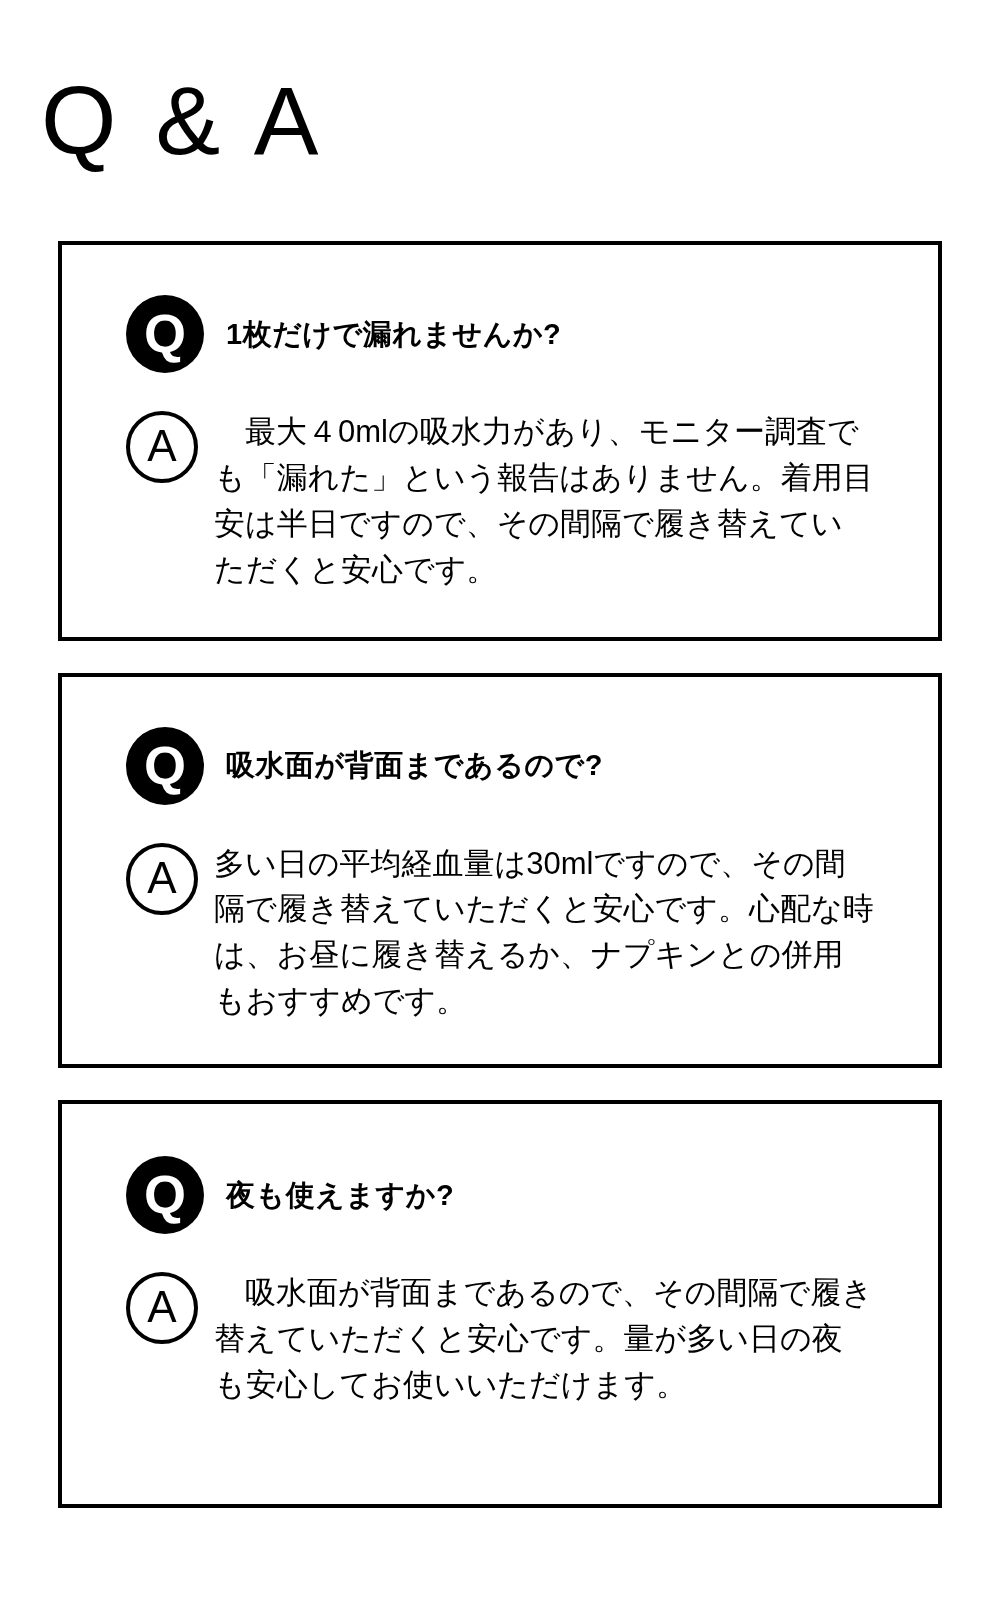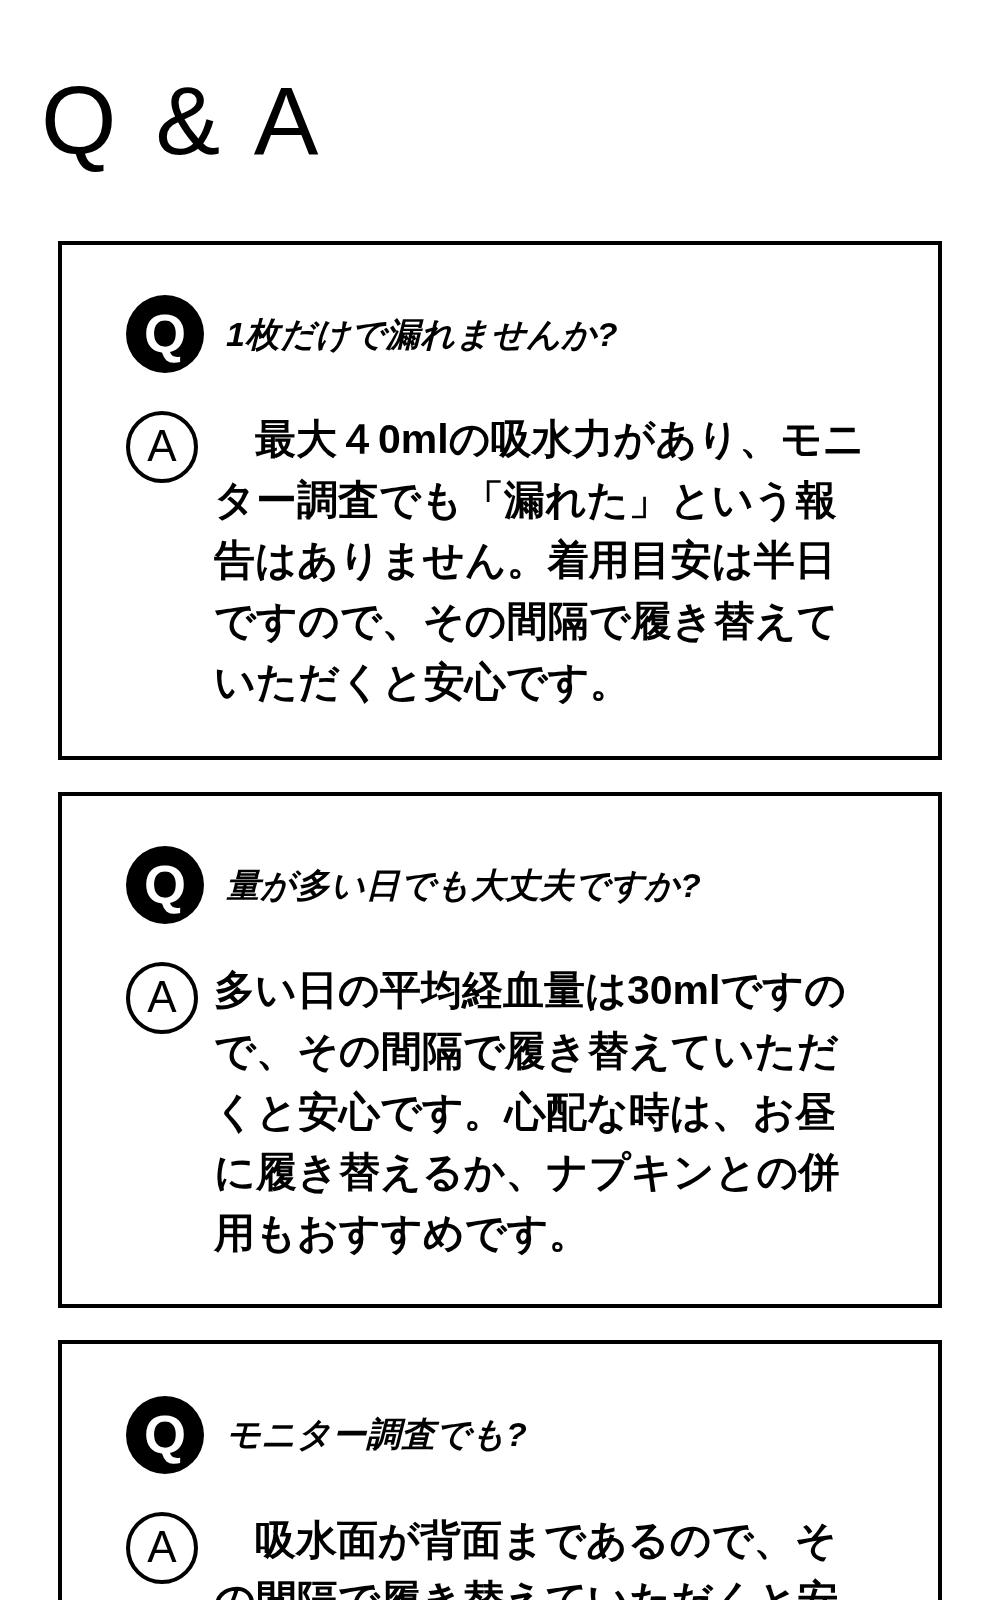--- a/index.html
+++ b/index.html
@@ -81,26 +81,25 @@
     color: #ffffff;
     font-size: 54px;
     font-weight: 700;
     line-height: 1;
     letter-spacing: 0;
     position: relative;
     top: -1px;
   }
 
   .q-text {
-    font-size: 34px;
+    font-size: 29px;
     font-weight: 700;
     line-height: 1.25;
     letter-spacing: 0.5px;
     color: #000000;
-    font-style: italic;
   }
 
   
   .a-row {
     display: flex;
     align-items: flex-start;
     gap: 16px;
     margin-top: 36px;
   }
 
@@ -120,22 +119,22 @@
   .a-badge .glyph {
     color: #000000;
     font-size: 44px;
     font-weight: 400;
     line-height: 1;
     position: relative;
     top: -1px;
   }
 
   .a-text {
-    font-size: 41px;
-    font-weight: 700;
+    font-size: 31px;
+    font-weight: 400;
     line-height: 1.48;
     letter-spacing: 0px;
     color: #000000;
     max-width: 660px;
     word-break: break-all;
   }
 
   
   .qa-card.card-1 { padding-top: 50px; padding-bottom: 44px; }
   .qa-card.card-2 { padding-top: 50px; padding-bottom: 40px; }
@@ -163,36 +162,36 @@
         </div>
         <div class="a-text">　最大４0mlの吸水力があり、モニター調査でも「漏れた」という報告はありません。着用目安は半日ですので、その間隔で履き替えていただくと安心です。</div>
       </div>
     </div>
 
     <div class="qa-card card-2">
       <div class="q-row">
         <div class="q-badge">
           <span class="glyph">Q</span>
         </div>
-        <div class="q-text">量が多い日でも大丈夫ですか?</div>
+        <div class="q-text">吸水面が背面まであるので?</div>
       </div>
       <div class="a-row">
         <div class="a-badge">
           <span class="glyph">A</span>
         </div>
         <div class="a-text">多い日の平均経血量は30mlですので、その間隔で履き替えていただくと安心です。心配な時は、お昼に履き替えるか、ナプキンとの併用もおすすめです。</div>
       </div>
     </div>
 
     <div class="qa-card card-3">
       <div class="q-row">
         <div class="q-badge">
           <span class="glyph">Q</span>
         </div>
-        <div class="q-text">モニター調査でも?</div>
+        <div class="q-text">夜も使えますか?</div>
       </div>
       <div class="a-row">
         <div class="a-badge">
           <span class="glyph">A</span>
         </div>
         <div class="a-text">　吸水面が背面まであるので、その間隔で履き替えていただくと安心です。量が多い日の夜も安心してお使いいただけます。</div>
       </div>
     </div>
 
   </div>

